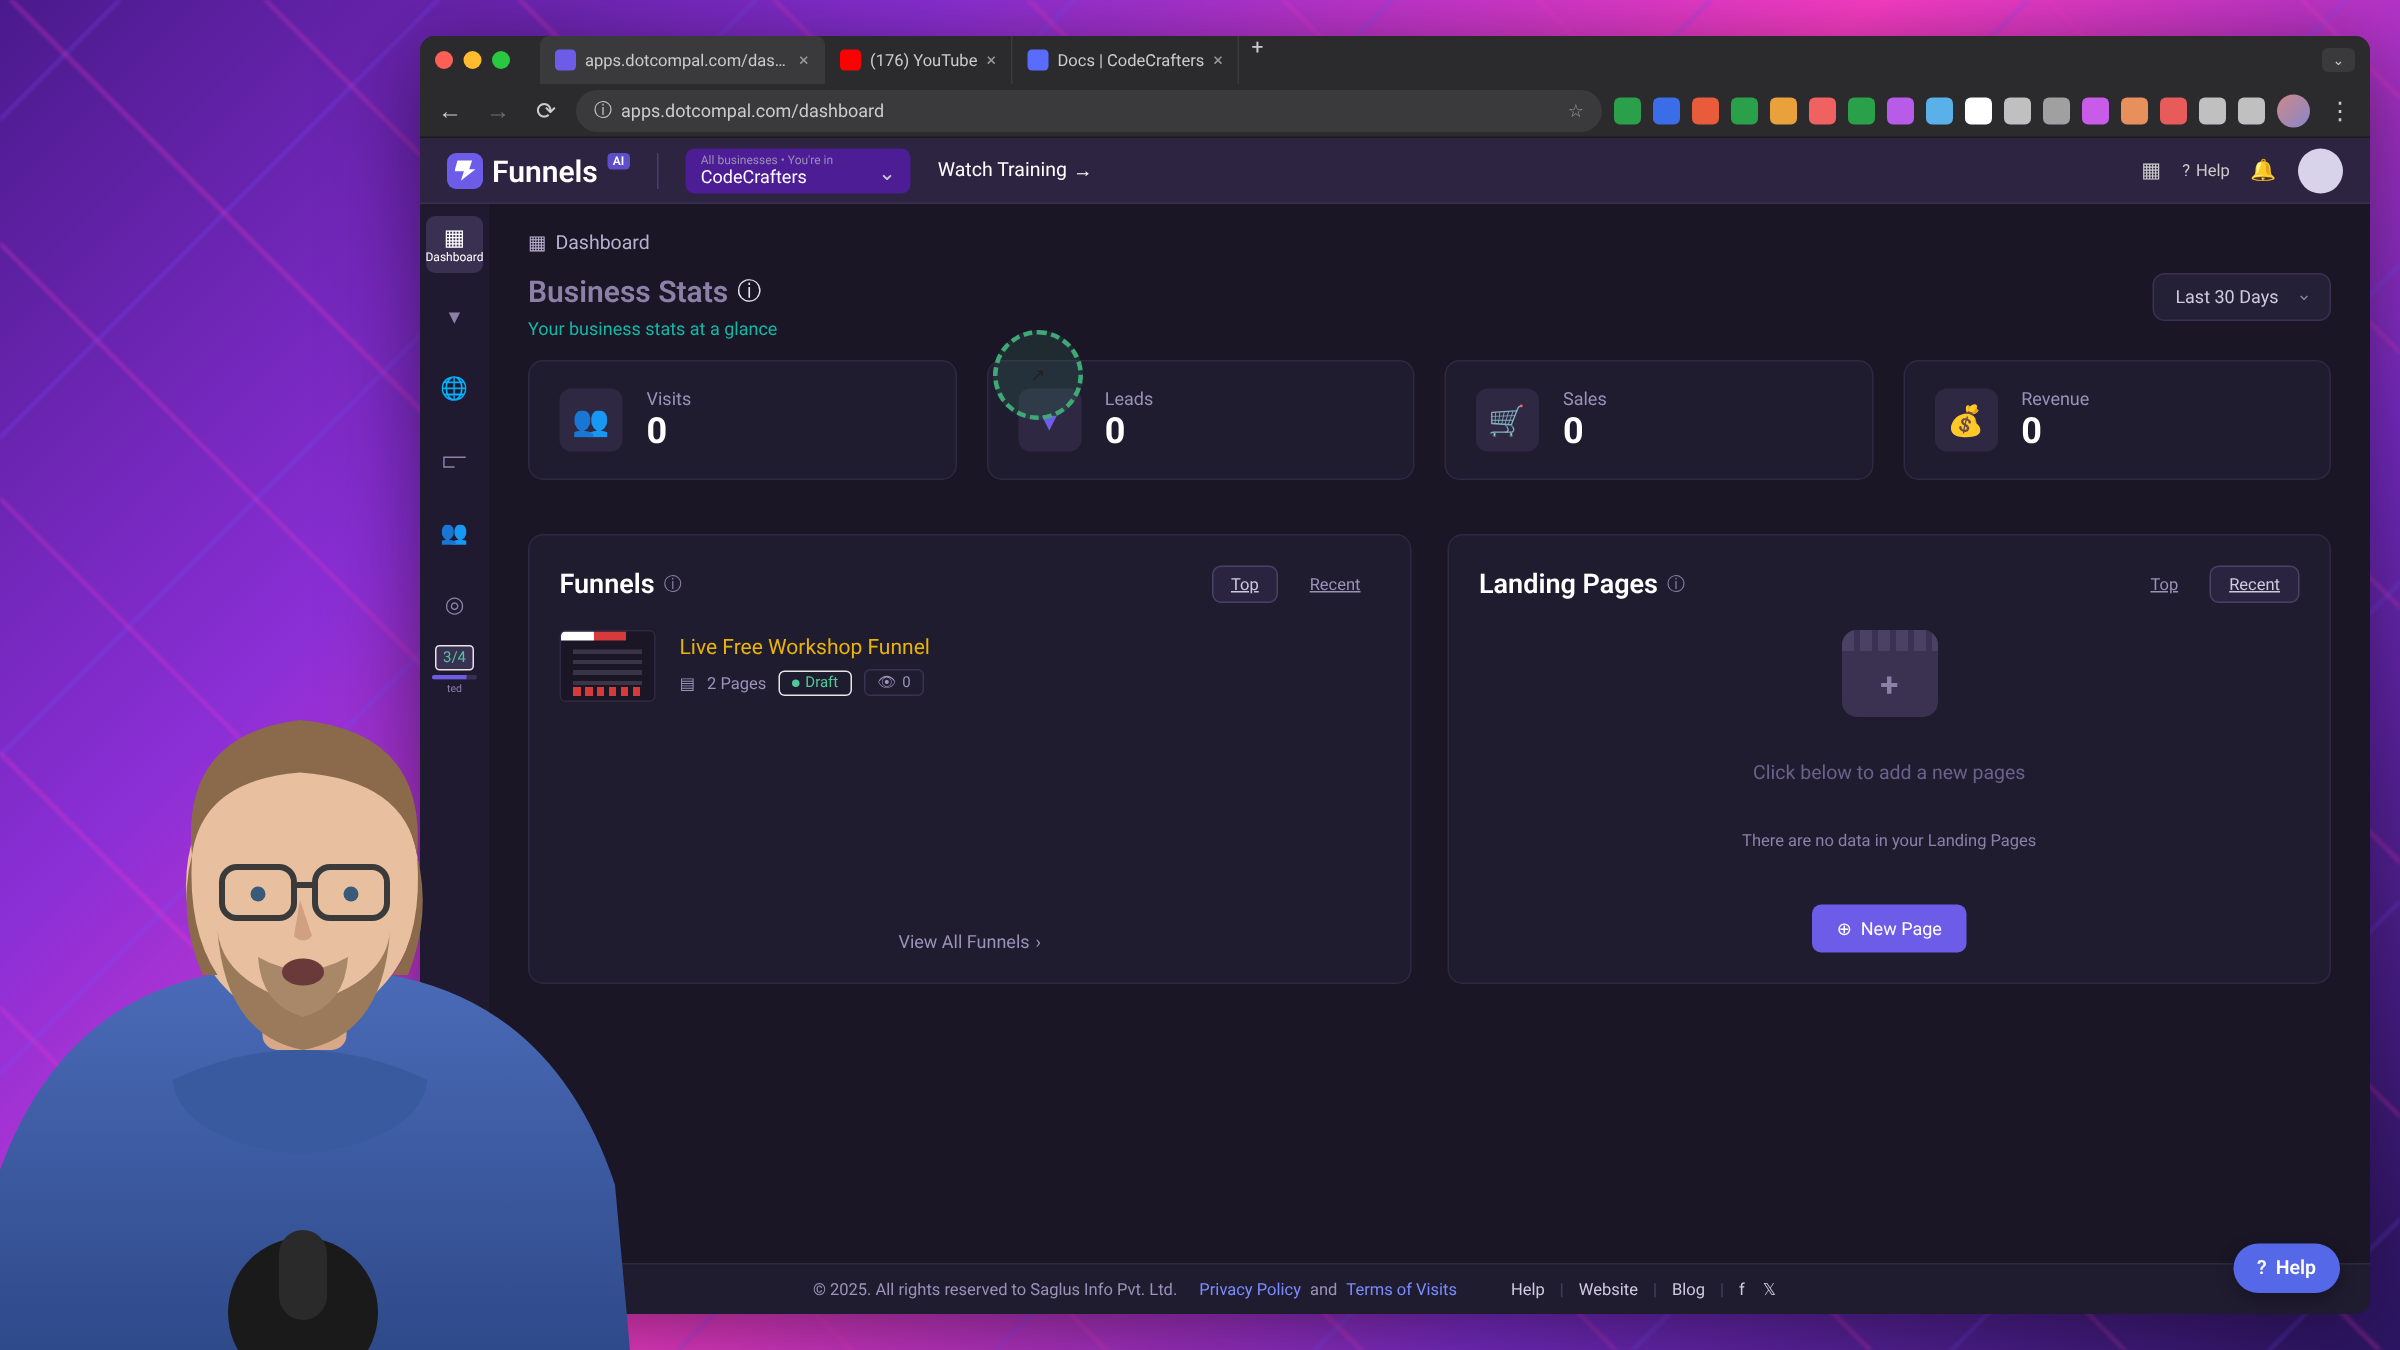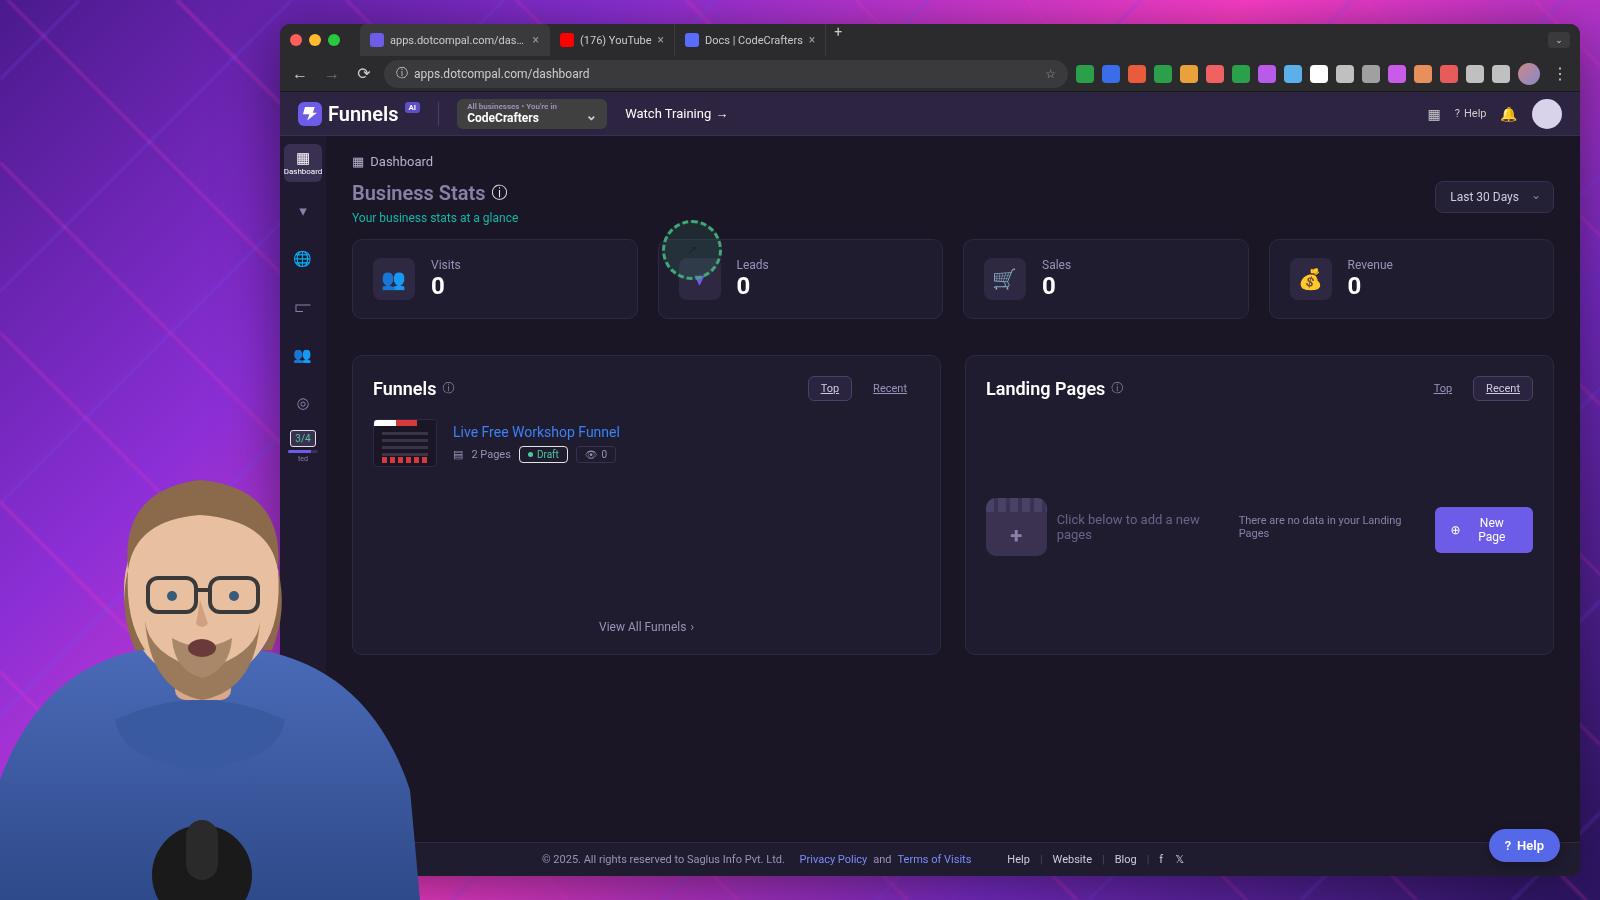--- a/index.html
+++ b/index.html
@@ -41,21 +41,21 @@
 
 .app { flex: 1; background: #1a1625; display: flex; flex-direction: column; position: relative; }
 
 
 .appbar { height: 44px; background: #2d2442; display: flex; align-items: center; padding: 0 18px; gap: 18px; border-bottom: 1px solid #3a2f55; }
 .logo-wrap { display: flex; align-items: center; gap: 6px; color: #fff; font-size: 20px; font-weight: 600; }
 .logo-icon { width: 24px; height: 24px; background: #6d5ce8; border-radius: 6px; position: relative; }
 .logo-icon::after { content: ""; position: absolute; inset: 5px; background: #fff; clip-path: polygon(15% 0, 85% 0, 70% 45%, 100% 45%, 30% 100%, 45% 55%, 0 55%); }
 .logo-badge { font-size: 8px; background: #5e4fc9; color: #fff; padding: 1px 4px; border-radius: 3px; position: relative; top: -6px; }
 .divider-v { width: 1px; height: 24px; background: #4a3f6a; }
-.biz-select { display: flex; flex-direction: column; background: #404040; padding: 4px 30px 4px 10px; border-radius: 6px; position: relative; cursor: pointer; min-width: 150px; font-weight: bold; }
+.biz-select { display: flex; flex-direction: column; background: #4c1d95; padding: 4px 30px 4px 10px; border-radius: 6px; position: relative; cursor: pointer; min-width: 150px; }
 .biz-select .small { font-size: 8px; color: #9a8fb8; line-height: 1; }
 .biz-select .name { font-size: 12px; color: #fff; }
 .biz-select::after { content: "⌄"; position: absolute; right: 10px; top: 8px; color: #ccc; font-size: 14px; }
 .watch-link { color: #fff; font-size: 13px; display: flex; align-items: center; gap: 4px; cursor: pointer; }
 .appbar-right { margin-left: auto; display: flex; align-items: center; gap: 14px; color: #ccc; }
 .appbar-right .apps-icon { font-size: 14px; cursor: pointer; }
 .appbar-right .help-pill { display: flex; align-items: center; gap: 4px; font-size: 11px; cursor: pointer; }
 .appbar-right .bell { font-size: 14px; cursor: pointer; }
 .appbar-right .avatar { width: 30px; height: 30px; border-radius: 50%; background: #d8d2ea; }
 
@@ -100,28 +100,28 @@
 .panel-head .info-ic { color: #8a80a8; font-size: 12px; }
 .pill-group { margin-left: auto; display: flex; gap: 8px; }
 .pill { font-size: 11px; padding: 5px 12px; border-radius: 6px; background: transparent; color: #9a92b8; border: 1px solid transparent; cursor: pointer; text-decoration: underline; }
 .pill.active { border-color: #4a4264; color: #d0cae0; background: #2a2440; }
 
 .funnel-item { display: flex; align-items: center; gap: 16px; }
 .funnel-thumb { width: 64px; height: 48px; background: #1a1625; border-radius: 4px; position: relative; overflow: hidden; border: 1px solid #2e2842; }
 .funnel-thumb::before { content:""; position:absolute; top:0; left:0; right:0; height:6px; background: linear-gradient(90deg, #fff 0 35%, #d63a3a 35% 70%, #1a1625 70%); }
 .funnel-thumb::after { content:""; position:absolute; top:12px; left:8px; right:8px; height:24px; background: repeating-linear-gradient(180deg, #3a3546 0 3px, transparent 3px 7px); }
 .funnel-thumb .dots { position:absolute; bottom:3px; left:8px; right:8px; height:6px; background: repeating-linear-gradient(90deg, #d63a3a 0 5px, transparent 5px 8px); }
-.funnel-info .name { font-size: 14px; color: #3b82f6; margin-bottom: 6px; }
+.funnel-info .name { font-size: 14px; color: #eab308; margin-bottom: 6px; }
 .funnel-meta { display: flex; align-items: center; gap: 8px; font-size: 11px; color: #9a92b8; }
 .badge { border: 1px solid #e5e5e5; color: #4fc99a; padding: 2px 8px; border-radius: 4px; display: flex; align-items: center; gap: 4px; font-size: 10px; }
 .badge .dot { width: 5px; height: 5px; border-radius: 50%; background: #4fc99a; }
 .eye-badge { border: 1px solid #3a3052; color: #9a92b8; padding: 2px 8px; border-radius: 4px; display: flex; align-items: center; gap: 4px; font-size: 10px; }
 .view-all { margin-top: auto; align-self: center; color: #9a92b8; font-size: 12px; cursor: pointer; display: flex; align-items: center; gap: 4px; }
 
-.empty-lp { flex: 1; display: flex; flex-direction: row; align-items: center; justify-content: space-between; gap: 10px; }
+.empty-lp { flex: 1; display: flex; flex-direction: column; align-items: center; justify-content: space-between; gap: 10px; }
 .empty-ic { width: 64px; height: 58px; background: #3a3250; border-radius: 10px; position: relative; }
 .empty-ic::before { content:""; position:absolute; top:0; left:0; right:0; height:14px; background: repeating-linear-gradient(90deg, #4a4264 0 8px, #3a3250 8px 12px); border-radius: 10px 10px 0 0; }
 .empty-ic::after { content:"+"; position:absolute; inset:auto 0 8px 0; text-align:center; font-size: 22px; color: #8a80a8; font-weight: 700; }
 .empty-t1 { font-size: 13px; color: #6a628a; }
 .empty-t2 { font-size: 11px; color: #8a80a8; }
 .new-page-btn { background: #6d5ce8; color: #fff; border: none; padding: 9px 16px; border-radius: 6px; font-size: 12px; cursor: pointer; display: flex; align-items: center; gap: 6px; margin-top: 6px; }
 
 
 .footer { position: absolute; bottom: 0; left: 46px; right: 0; height: 34px; background: #201c30; border-top: 1px solid #2e2842; display: flex; align-items: center; justify-content: center; gap: 6px; font-size: 11px; color: #9a92b8; padding: 0 200px 0 20px; }
 .footer a { color: #7a8cff; cursor: pointer; }

